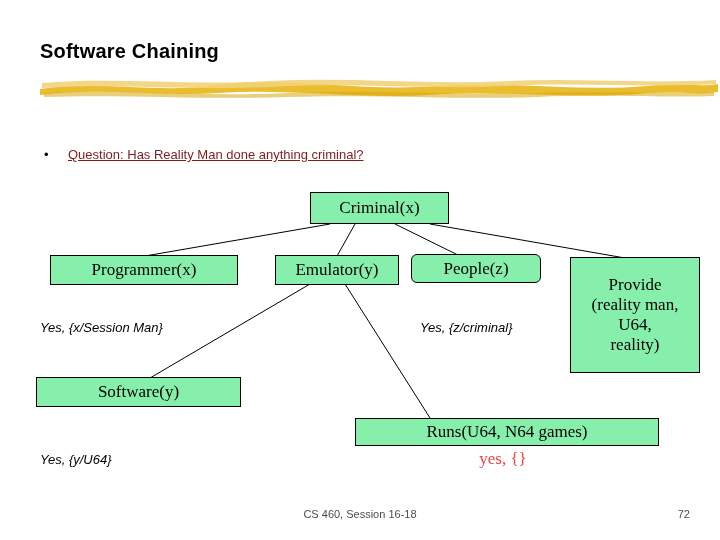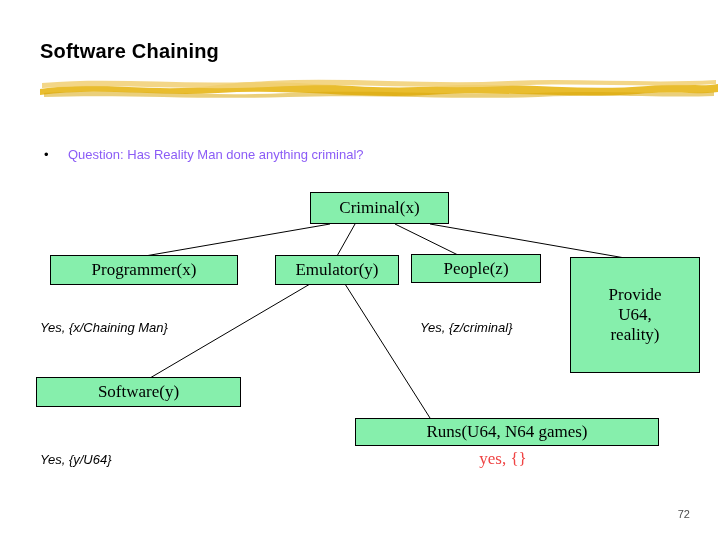--- a/index.html
+++ b/index.html
@@ -57,21 +57,22 @@
     line-height: 17px;
     color: #000000;
     text-align: left;
     padding-left: 4px;
     box-sizing: border-box;
   }
   .bullet-text {
     font-family: "Liberation Sans", sans-serif;
     font-size: 13px;
     line-height: 17px;
-    color: #8b5cf6;
+    color: #7f1d1d;
+    text-decoration: underline;
   }
 
   
   #lines {
     position: absolute;
     left: 0;
     top: 0;
     width: 720px;
     height: 540px;
     pointer-events: none;
@@ -170,41 +171,43 @@
   </div>
 
   <div class="node" style="left:50px; top:255px; width:188px; height:30px;">
     <span>Programmer(x)</span>
   </div>
 
   <div class="node" style="left:275px; top:255px; width:124px; height:30px;">
     <span>Emulator(y)</span>
   </div>
 
-  <div class="node" style="left:411px; top:254px; width:130px; height:29px;">
+  <div class="node" style="left:411px; top:254px; width:130px; height:29px;border-radius:6px;">
     <span>People(z)</span>
   </div>
 
   <div class="node" style="left:570px; top:257px; width:130px; height:116px; flex-direction:column; justify-content:center;">
     <span>Provide</span>
+    <span>(reality man,</span>
     <span>U64,</span>
     <span>reality)</span>
   </div>
 
-  <div class="binding" style="left:40px; top:320px;">Yes, {x/Chaining Man}</div>
+  <div class="binding" style="left:40px; top:320px;">Yes, {x/Session Man}</div>
 
   <div class="binding" style="left:420px; top:320px;">Yes, {z/criminal}</div>
 
   <div class="binding" style="left:40px; top:452px;">Yes, {y/U64}</div>
 
   <div class="node" style="left:36px; top:377px; width:205px; height:30px;">
     <span>Software(y)</span>
   </div>
 
   <div class="node" style="left:355px; top:418px; width:304px; height:28px;">
     <span>Runs(U64, N64 games)</span>
   </div>
 
   <div class="plain-note" style="left:355px; top:449px; width:296px;">yes, {}</div>
 
+  <div class="footer-center">CS 460, Session 16-18</div>
   <div class="footer-page">72</div>
 
 </div>
 
 </body></html>

